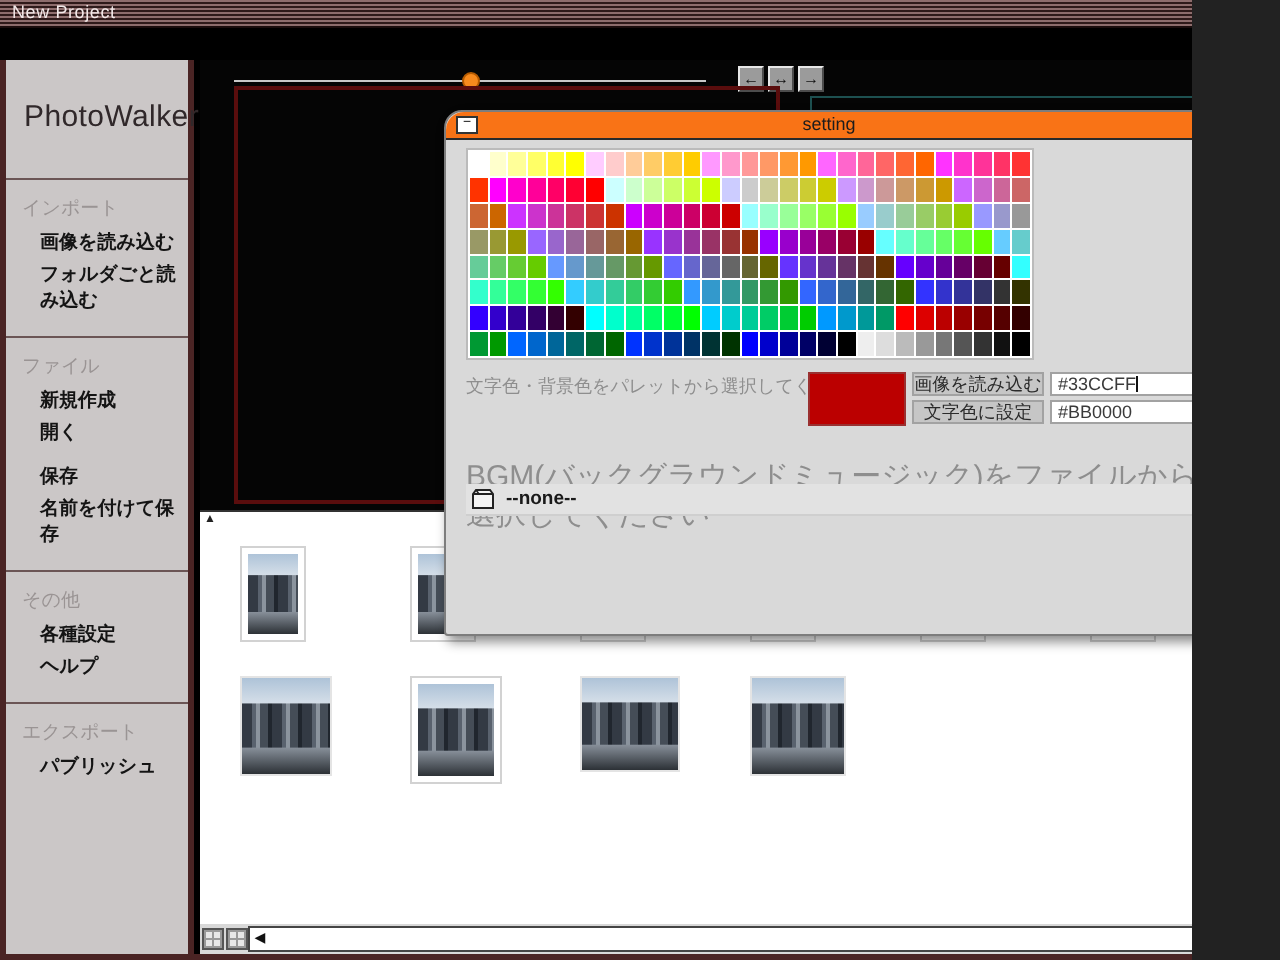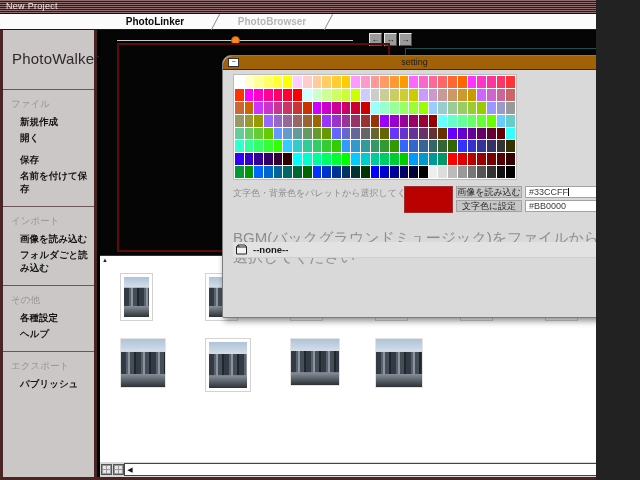--- a/index.html
+++ b/index.html
@@ -63,21 +63,21 @@
   .gridbtn{position:absolute;top:2px;width:11px;height:11px;background:#e7e7e7;border:1px solid #555;box-sizing:border-box;
     background-image:linear-gradient(#999 1px,transparent 1px),linear-gradient(90deg,#999 1px,transparent 1px);
     background-size:4px 4px;cursor:pointer;}
   .htrack{position:absolute;left:24px;top:1px;right:2px;height:13px;background:#fff;border:1px solid #444;box-sizing:border-box;}
   .harrow{position:absolute;top:0;width:10px;height:11px;font-size:7px;line-height:11px;text-align:center;color:#111;cursor:pointer;}
   .corner{position:absolute;left:622px;top:462px;width:18px;height:18px;background:#cfcfcf;}
   
   .dialog{position:absolute;left:222px;top:55px;width:385px;height:263px;background:#d9d9d9;
     border:1px solid #7d7d7d;border-radius:9px 9px 2px 2px;box-sizing:border-box;z-index:50;
     box-shadow:2px 3px 6px rgba(0,0,0,.45);}
-  .dlg-title{position:absolute;left:0;top:0;width:100%;height:14px;background:#a16207;
+  .dlg-title{position:absolute;left:0;top:0;width:100%;height:14px;background:#f97316;
     border-bottom:1px solid #2a2a2a;border-radius:9px 9px 0 0;box-sizing:border-box;}
   .dlg-title .txt{display:block;text-align:center;font-size:9px;line-height:13px;color:#1c1c1c;}
   .collapsebox{position:absolute;left:5px;top:2px;width:11px;height:9px;background:#fff;border:1px solid #333;
     box-sizing:border-box;font-size:7px;line-height:6px;text-align:center;color:#111;cursor:pointer;}
   .palette{position:absolute;left:10px;top:18px;width:284px;height:106px;background:#fff;
     border:1px solid #bbb;box-sizing:border-box;display:grid;grid-template-columns:repeat(29,1fr);
     grid-auto-rows:1fr;gap:1px;padding:1px;}
   .pcell{width:100%;height:100%;cursor:pointer;}
   .preview{position:absolute;left:302px;top:18px;width:74px;height:106px;background:#33CCFF;
     border:1px solid #c2c2c2;box-sizing:border-box;display:flex;align-items:center;justify-content:center;}
@@ -98,44 +98,38 @@
 </head>
 <body>
 
 <div class="app">
 
   <div class="titlebar">
     <span class="wtitle">New Project</span>
     <span class="closebox">✕</span>
   </div>
 
-  <div class="tabbar">
-    <div class="tab active" style="left:95px;width:120px;">PhotoLinker</div>
-    <div class="tabdiag" style="left:205px;"></div>
-    <div class="tab inactive" style="left:222px;width:100px;">PhotoBrowser</div>
-    <div class="tabdiag" style="left:318px;"></div>
-  </div>
 
   <div class="frame-edge" style="left:637px;top:30px;width:3px;height:450px;"></div>
   <div class="frame-edge" style="left:0;top:477px;width:640px;height:3px;"></div>
 
   <div class="sidebar">
     <div class="logo">PhotoWalker</div>
     <div id="sb-sections">
+        <div class="sb-sec">
+          <div class="sb-head">インポート</div>
+          <div class="sb-item">画像を読み込む</div>
+          <div class="sb-item">フォルダごと読み込む</div>
+        </div>
         <div class="sb-sec">
           <div class="sb-head">ファイル</div>
           <div class="sb-item">新規作成</div>
           <div class="sb-item">開く</div>
           <div class="sb-item gap">保存</div>
           <div class="sb-item">名前を付けて保存</div>
-        </div>
-        <div class="sb-sec">
-          <div class="sb-head">インポート</div>
-          <div class="sb-item">画像を読み込む</div>
-          <div class="sb-item">フォルダごと読み込む</div>
         </div>
         <div class="sb-sec">
           <div class="sb-head">その他</div>
           <div class="sb-item">各種設定</div>
           <div class="sb-item">ヘルプ</div>
         </div>
         <div class="sb-sec">
           <div class="sb-head">エクスポート</div>
           <div class="sb-item">パブリッシュ</div>
         </div>

